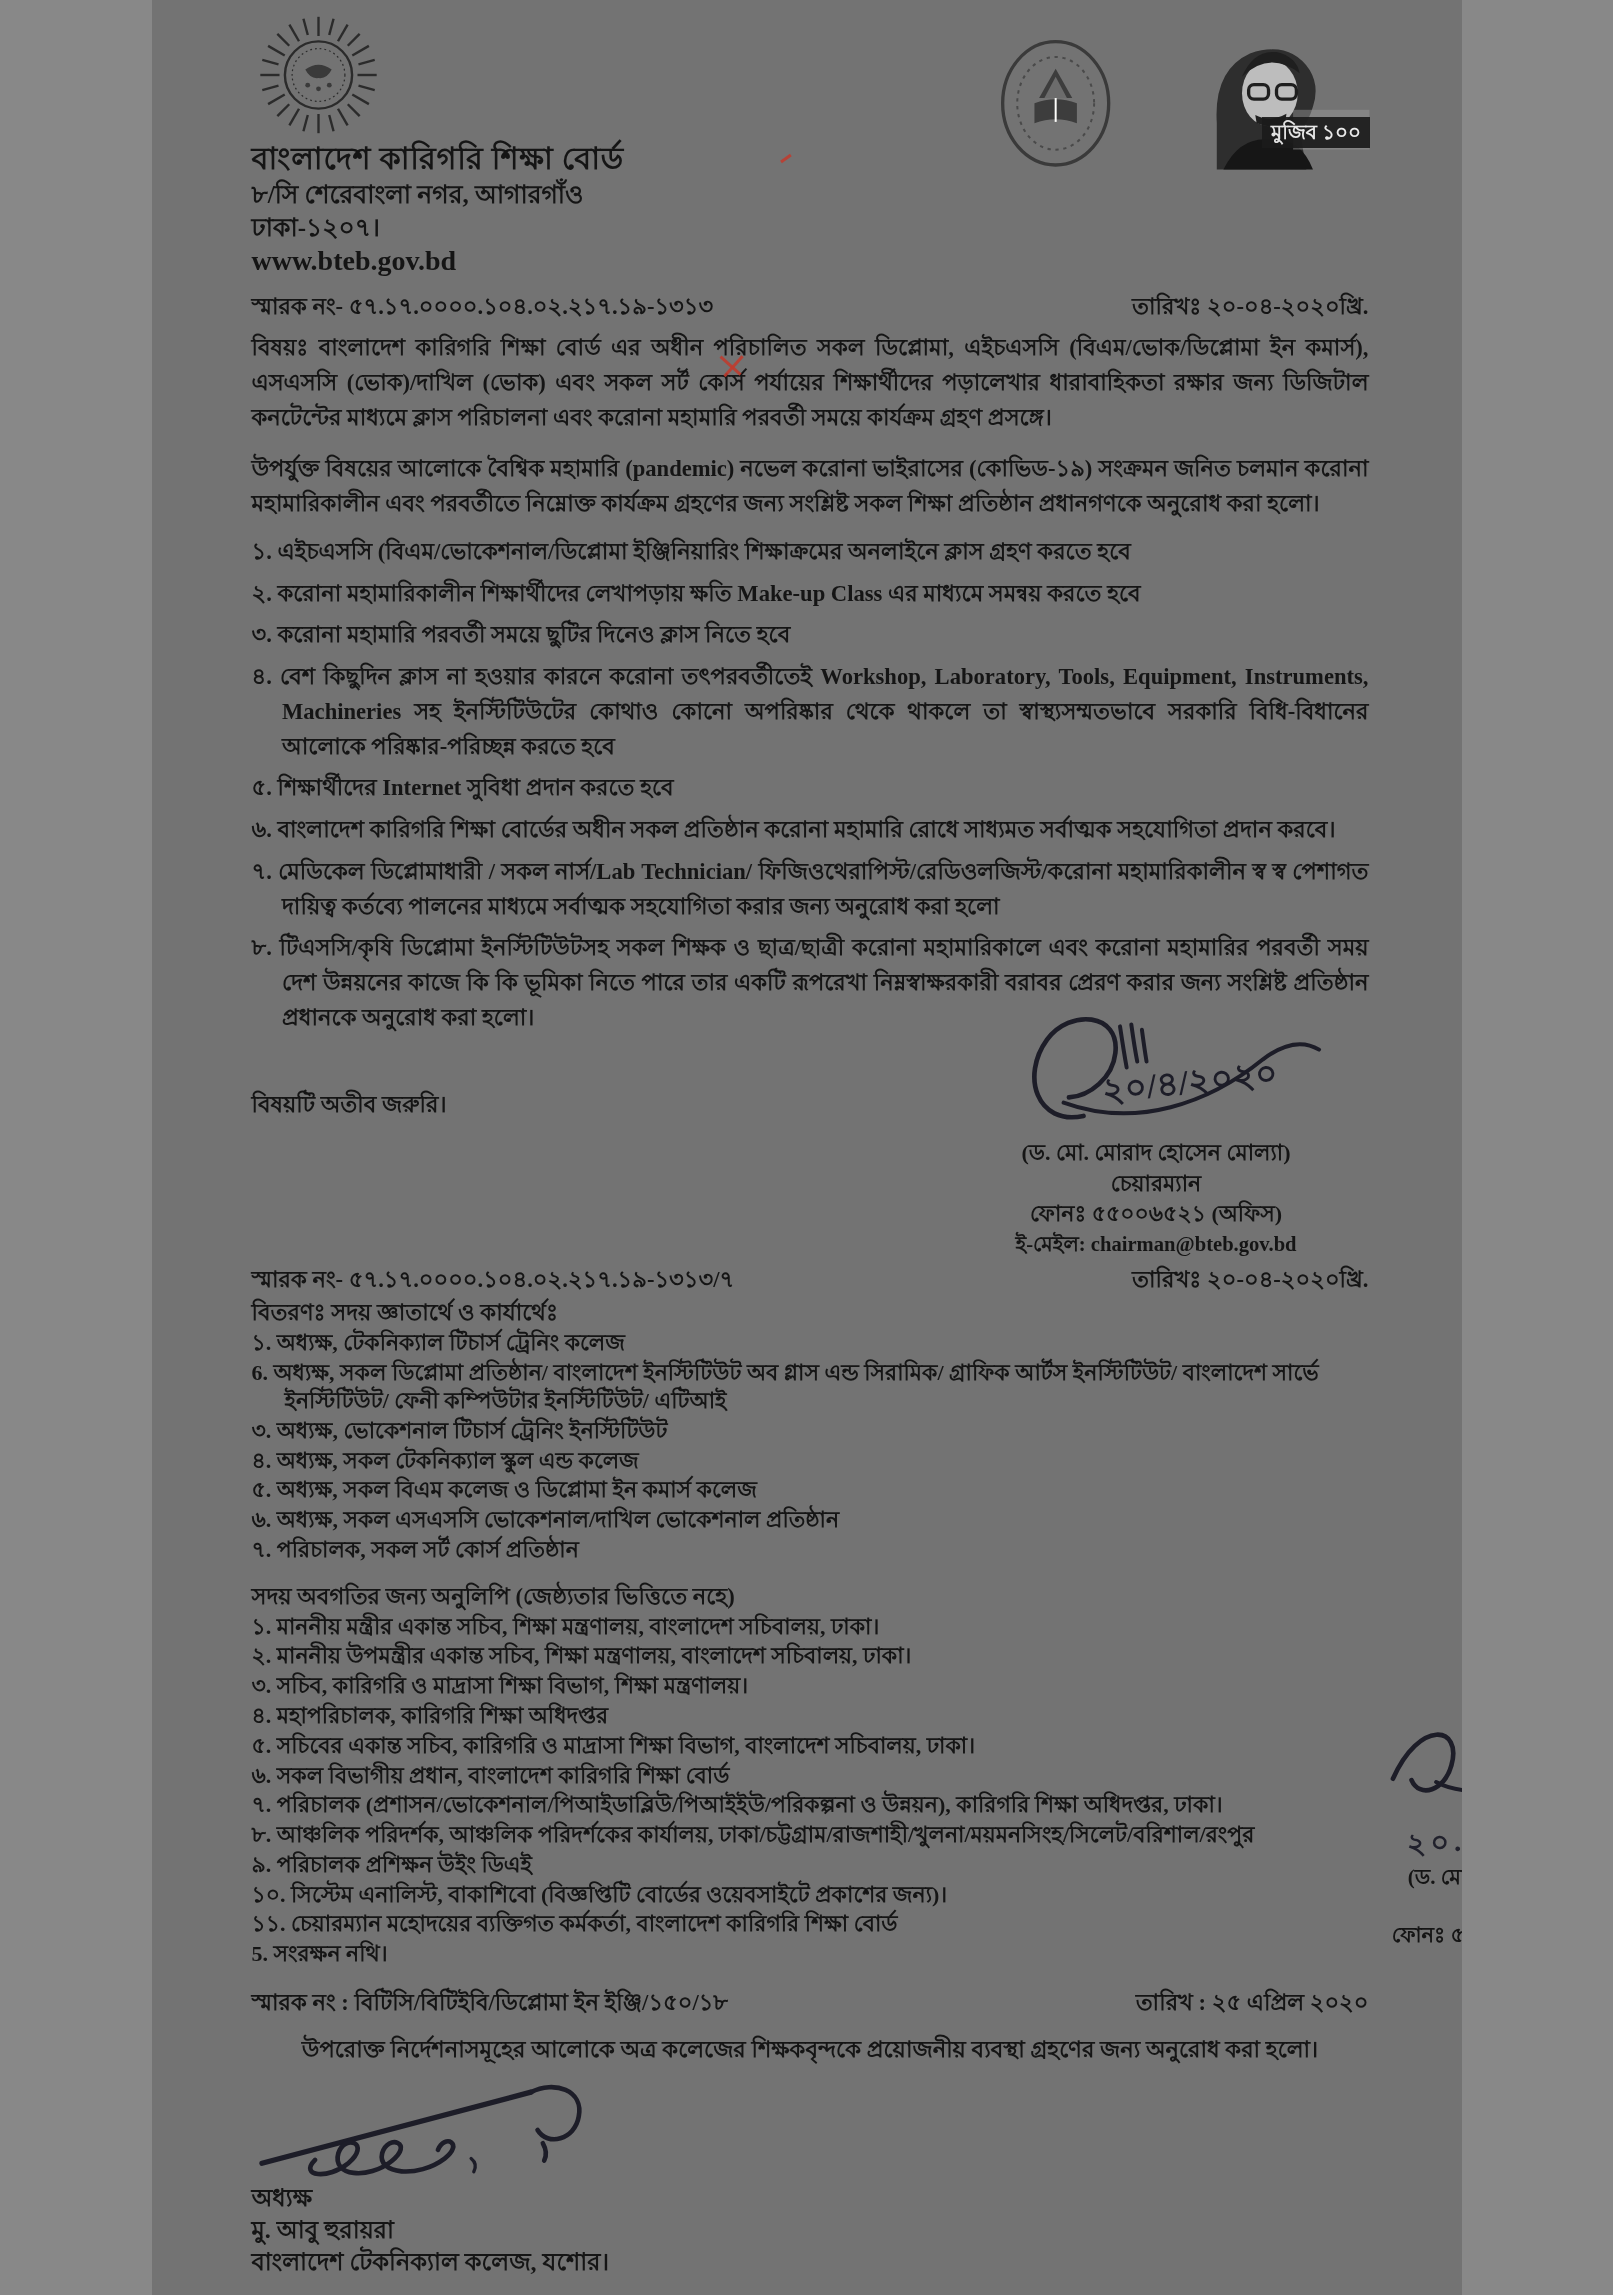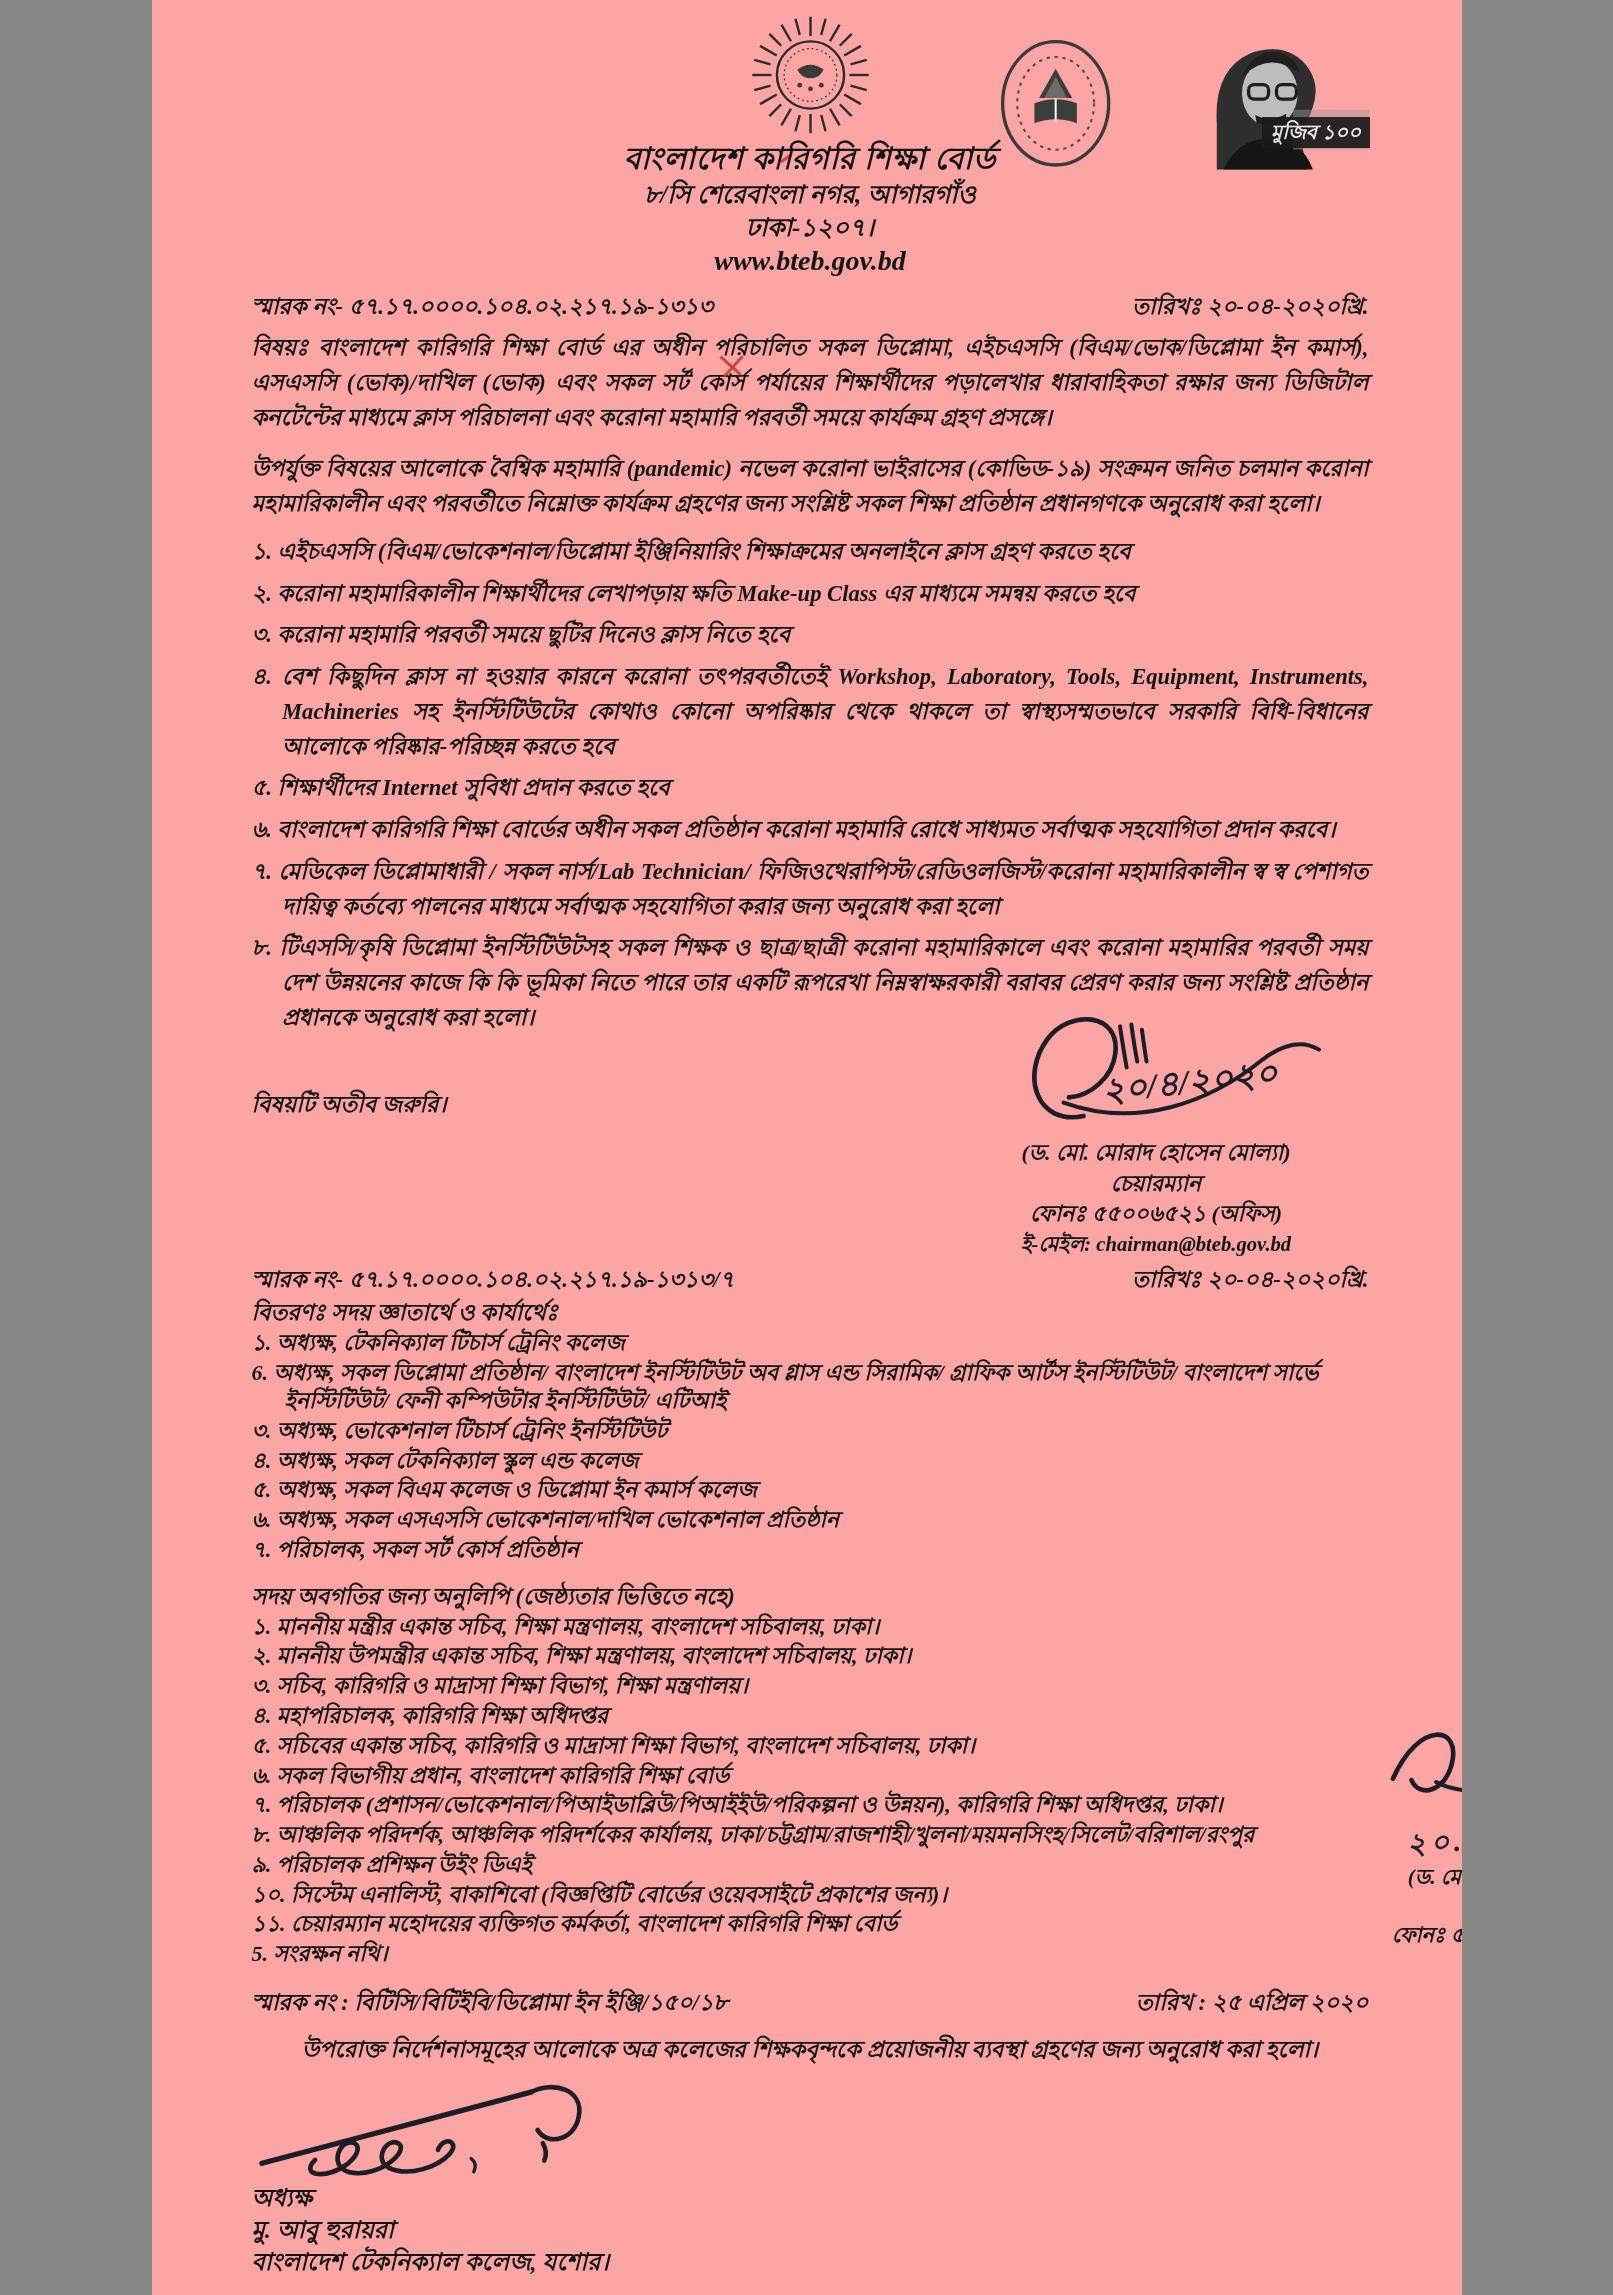--- a/index.html
+++ b/index.html
@@ -1,30 +1,29 @@
 <!DOCTYPE html>
 <html lang="bn" style="font-size:10.6px"><head>
 <meta charset="utf-8">
 <title>BTEB Notice</title>
 <style>
   html,body { margin:0; padding:0; background:#888; }
   .page {
     position:relative;
     width:1310px; height:2295px;
     margin:0 auto;
-    background:#fca5a5;
+    background:#737373;
     color:#151515;
     font-family:"Liberation Serif","DejaVu Serif",serif;
     overflow:hidden;
-    font-style:italic;
   }
   .content { padding:12px 93px 0 100px; }
 
   
-  .header { text-align:center; position:relative; }
+  .header { text-align:left; position:relative; }
   .seal-wrap { height:126px; }
   .org-title { font-size:30.5px; font-weight:bold; line-height:37px; margin-top:2.7px; letter-spacing:0.7px; }
   .addr { font-size:25px; font-weight:bold; line-height:33px; }
   .site { font-size:28px; line-height:30.5px; margin-top:2px; font-weight:bold; }
 
   .corner-logos { position:absolute; top:30px; right:86px; width:378px; height:146px; }
   .logo-bteb { position:absolute; left:0; top:6.6px; }
   .logo-mujib { position:absolute; right:0; top:0; width:199px; height:143px; }
   .mujib-label {
     position:absolute; right:5.3px; bottom:25px;

